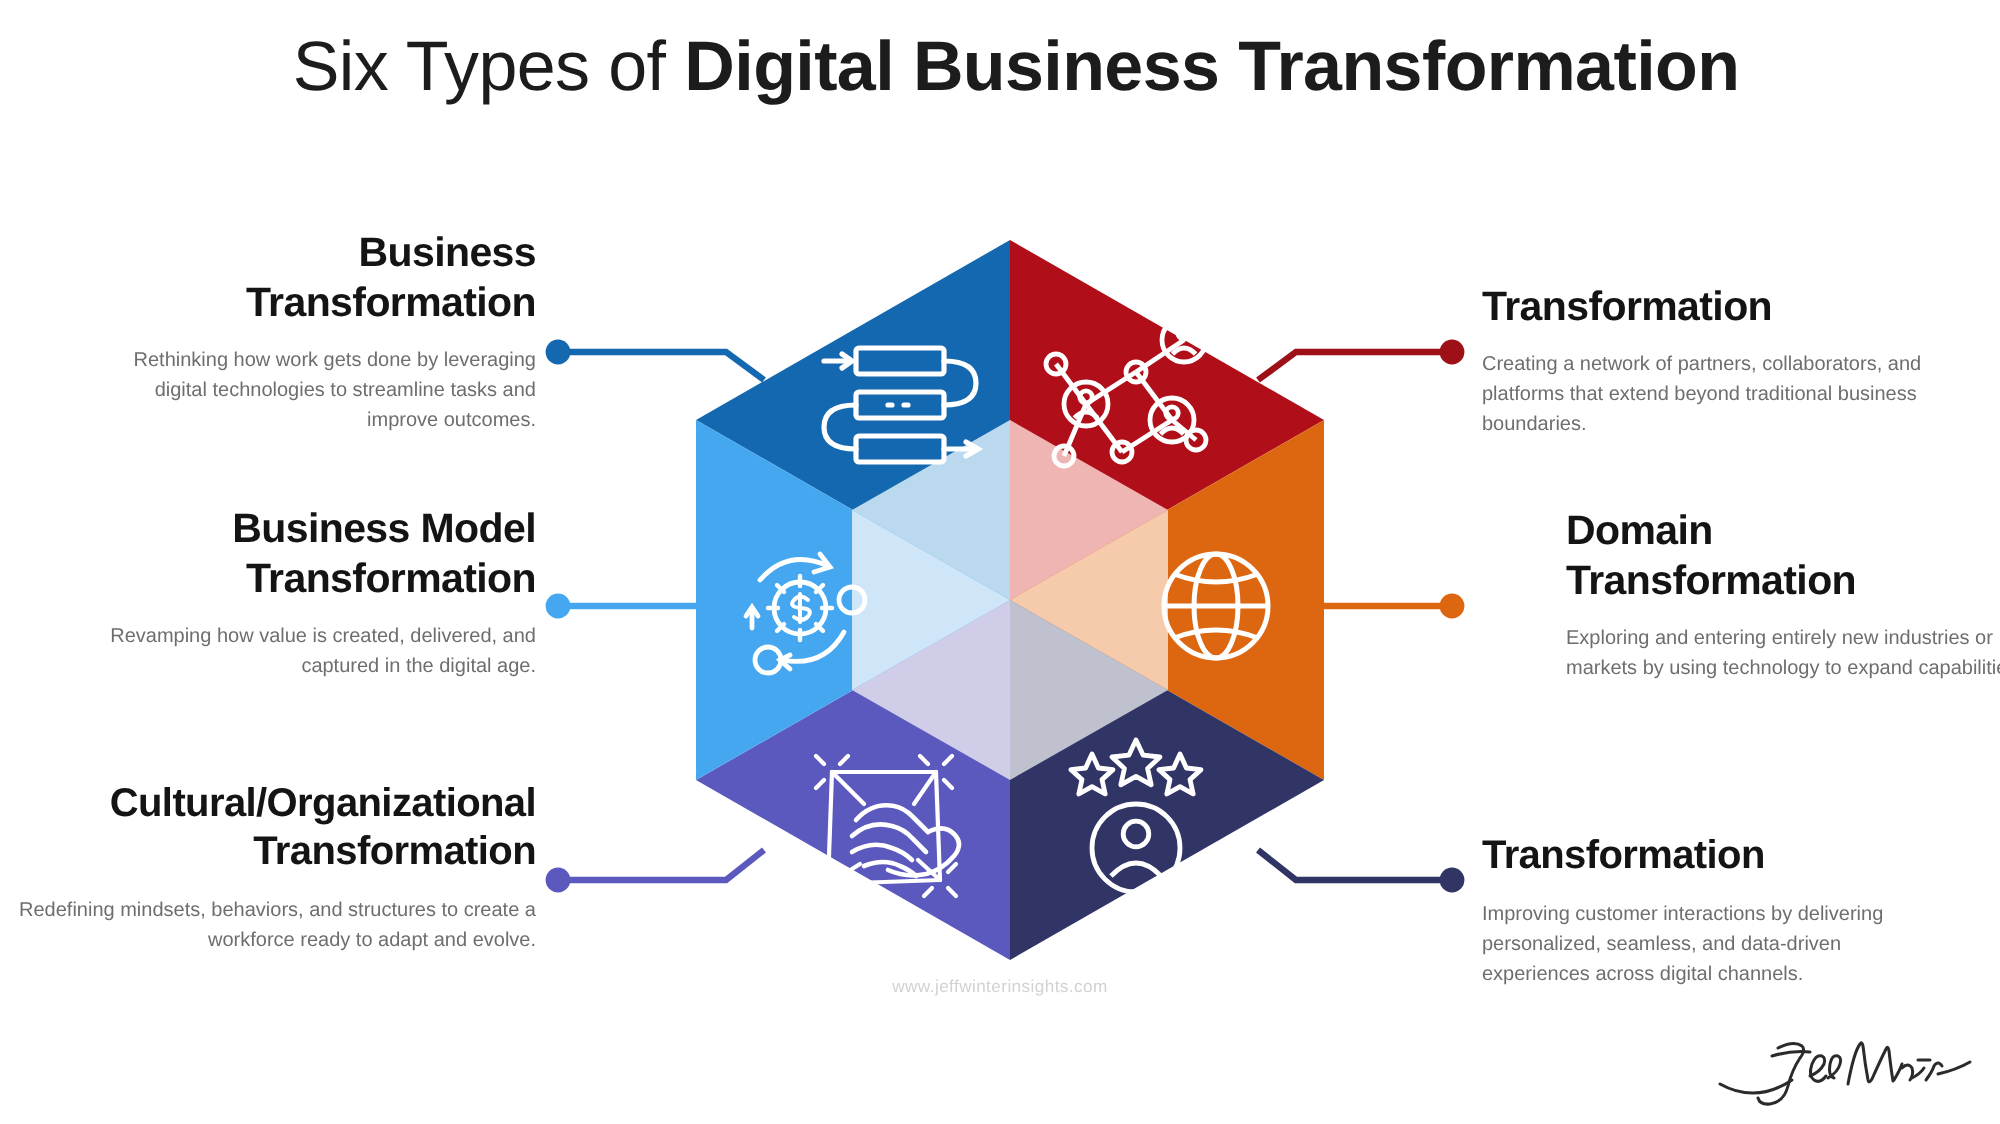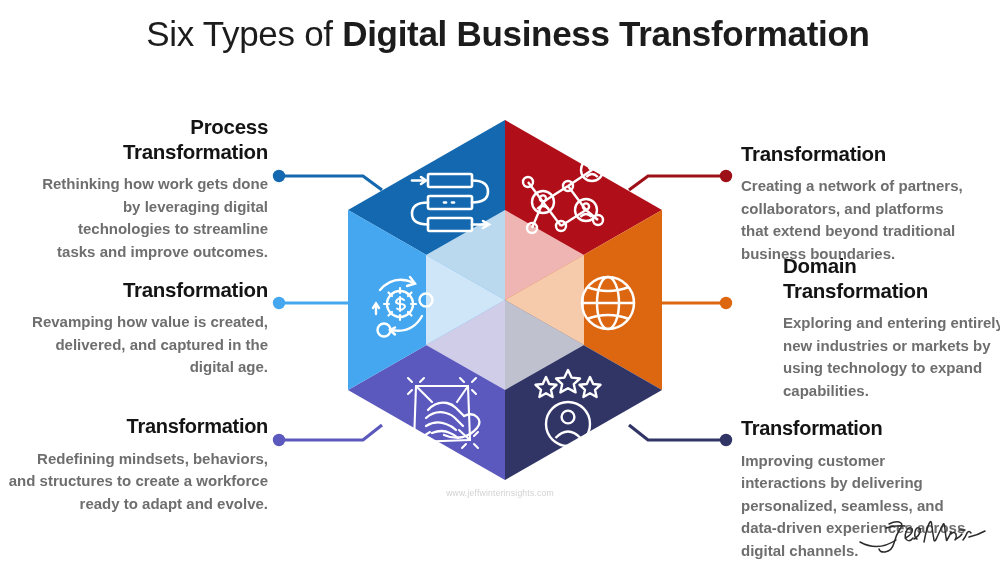--- a/index.html
+++ b/index.html
@@ -43,24 +43,24 @@
   .block { position:absolute; }
   .block h2 {
     font-size:20.5px;
     font-weight:700;
     line-height:1.22;
     color:#141414;
     letter-spacing:-0.3px;
   }
   .block p {
     margin-top:9px;
-    font-size:15px;
+    font-size:10px;
     line-height:1.50;
     color:#6e6e6e;
-    font-weight:700;
+    font-weight:400;
   }
   .block.left  { text-align:right; }
   .block.right { text-align:left; }
 
   .b-process  { left:40px;  top:114px;  width:228px; }
   .b-business { left:20px;  top:252px;  width:248px; }
   .b-cultural { left:8px;   top:390px;  width:260px; }
 
   .b-ecosystem { left:741px; top:116px; width:230px; }
   .b-domain    { left:783px; top:253px; width:230px; }
@@ -273,37 +273,37 @@
 
     <circle cx="228" cy="314" r="22"></circle>
     <circle cx="228" cy="307" r="6.4"></circle>
     <path d="M215.5 328 q12.5 -13 25 0"></path>
   </g>
 </svg>
 </div>
 
 <div class="block left b-process">
   <h2>
-    <span>Process</span><br>
+    <span>Business</span><br>
     <span>Transformation</span>
   </h2>
   <p>Rethinking how work gets done by leveraging digital technologies to streamline tasks and improve outcomes.</p>
 </div>
 
 <div class="block left b-business">
   <h2>
-    <br>
+    <span>Business Model</span><br>
     <span>Transformation</span>
   </h2>
   <p>Revamping how value is created, delivered, and captured in the digital age.</p>
 </div>
 
 <div class="block left b-cultural">
   <h2>
-    <br>
+    <span>Cultural/Organizational</span><br>
     <span>Transformation</span>
   </h2>
   <p>Redefining mindsets, behaviors, and structures to create a workforce ready to adapt and evolve.</p>
 </div>
 
 <div class="block right b-ecosystem">
   <h2>
     <br>
     <span>Transformation</span>
   </h2>

